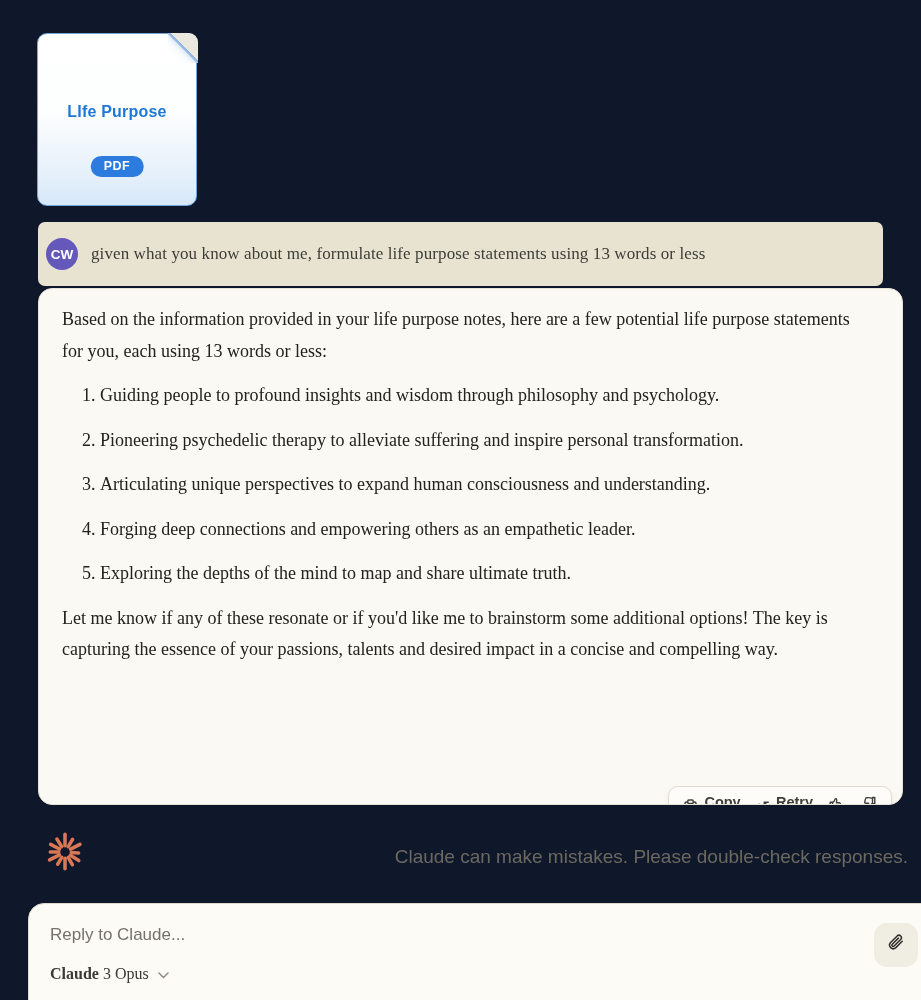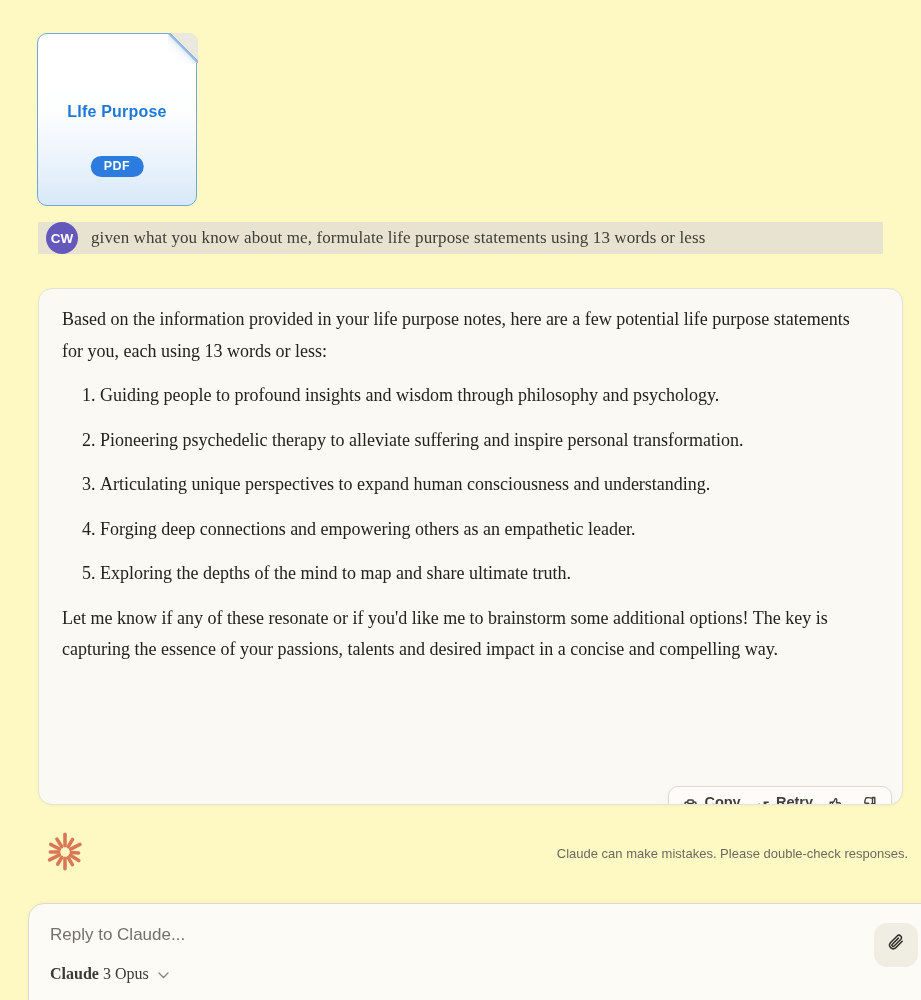--- a/index.html
+++ b/index.html
@@ -1,20 +1,20 @@
 <!DOCTYPE html>
 <html><head>
 <meta charset="utf-8">
 <style>
   * { margin:0; padding:0; box-sizing:border-box; }
   html,body { width:921px; height:1000px; }
   body { font-family:"Liberation Sans", sans-serif; }
   #app {
     position:relative; width:921px; height:1000px;
-    background:#fef9c3; overflow:hidden;
+    background:#0f172a; overflow:hidden;
   }
 
   
   .pdf-card {
     position:absolute; left:37px; top:33px; width:160px; height:173px;
     background:linear-gradient(180deg,#ffffff 0%,#fdfefe 45%,#e7f1fb 80%,#d7e8f9 100%);
     border:1.5px solid #74A6DE; border-radius:10px;
     cursor:pointer;
   }
   .pdf-fold {
@@ -31,22 +31,22 @@
     letter-spacing:.2px;
   }
   .pdf-badge {
     position:absolute; bottom:28px; left:50%; transform:translateX(-50%);
     background:#2B7CDE; color:#ffffff; font-weight:700; font-size:12.5px;
     padding:3px 13px 4px; border-radius:12px; letter-spacing:.5px;
   }
 
   
   .user-row {
-    position:absolute; left:38px; top:222px; width:845px; height:32px;
-    background:#E8E3D1; border-radius:1px;
+    position:absolute; left:38px; top:222px; width:845px; height:64px;
+    background:#E8E3D1; border-radius:7px;
     display:flex; align-items:center; gap:13px; padding-left:8px;
   }
   .avatar {
     width:32px; height:32px; border-radius:50%; background:#6459BB;
     color:#fff; font-weight:700; font-size:13.5px;
     display:flex; align-items:center; justify-content:center; flex:none;
   }
   .user-text { font-size:17px; color:#3E3D36; letter-spacing:.1px;font-family:Liberation Serif, serif; }
 
   
@@ -72,21 +72,21 @@
     font-size:14.5px; color:#403F38;
   }
   .tb-btn { display:flex; align-items:flex-end; gap:6px; cursor:pointer; }
   .tb-btn svg { display:block; }
   .retry-glyph { font-family:"DejaVu Sans",sans-serif; font-size:17px; font-weight:400; line-height:1; margin-top:-2px; }
 
   
   .claude-logo { position:absolute; left:43px; top:830px; }
   .disclaimer {
     position:absolute; right:13px; top:846px;
-    font-size:13px; color:#6B695F;
+    font-size:19px; color:#6B695F;
   }
 
   
   .composer {
     position:absolute; left:28px; top:903px; width:912px; height:120px;
     background:#FCFBF6; border:1px solid #DDD9CC; border-radius:16px;
     box-shadow:0 -1px 4px rgba(0,0,0,.03);
     padding:21px 0 0 21px;
   }
   .reply-input {

